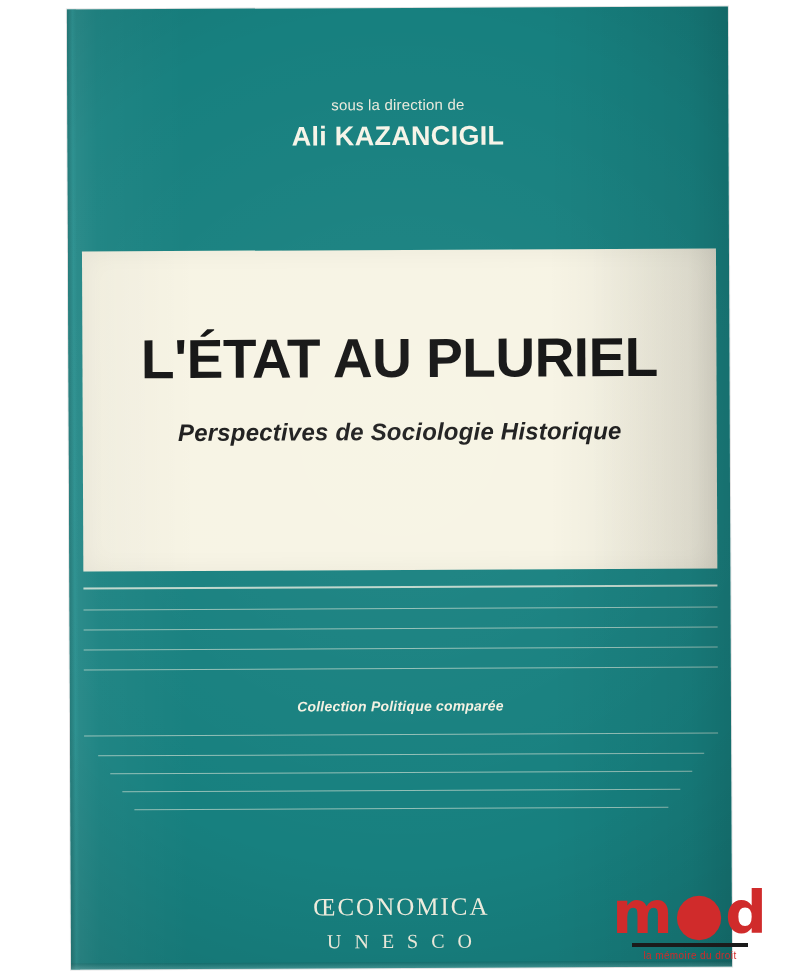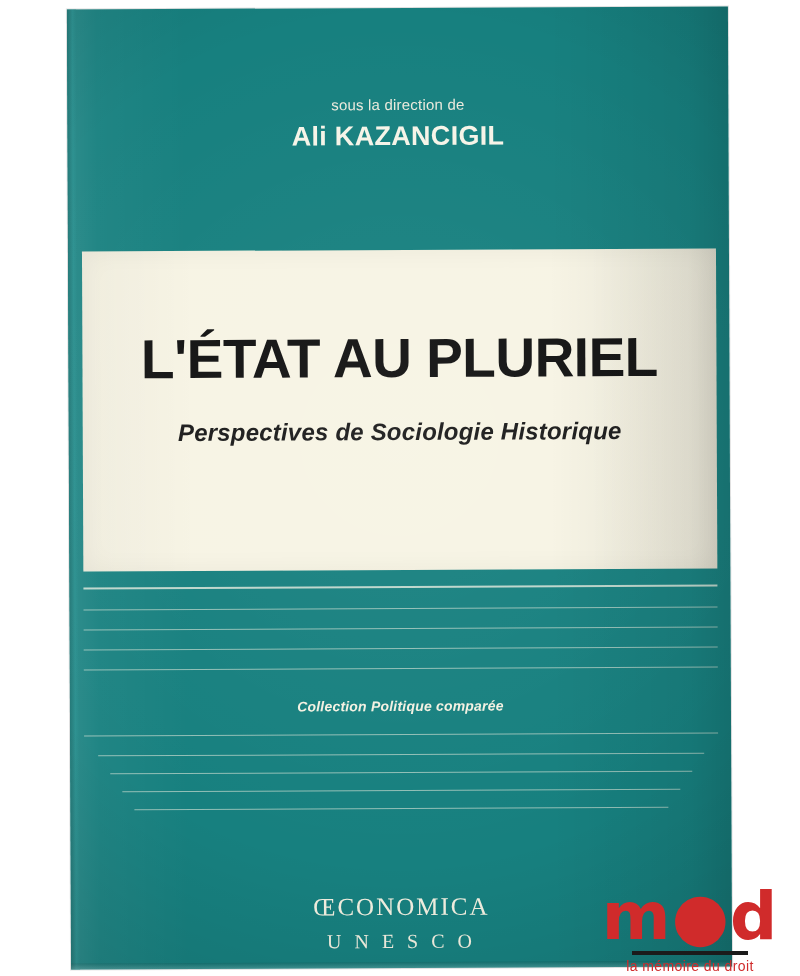--- a/index.html
+++ b/index.html
@@ -177,35 +177,35 @@
 
   
   #watermark {
     position: absolute;
     left: 596px;
     top: 886px;
     width: 188px;
     text-align: center;
   }
   #wm-letters {
-    font-size: 66px;
+    font-size: 58px;
     font-weight: bold;
     color: #d02b2b;
     line-height: 0.95;
     letter-spacing: 1px;
     font-family: "DejaVu Sans", sans-serif;
   }
   #wm-bar {
     width: 116px;
     height: 4px;
     background: #1b1b1b;
     margin: 2px auto 3px auto;
   }
   #wm-tagline {
-    font-size: 14px;
+    font-size: 10px;
     color: #d02b2b;
     letter-spacing: 0.4px;
   }
 
   
   #bottom-edge {
     position: absolute;
     left: 0;
     bottom: 0;
     width: 100%;

